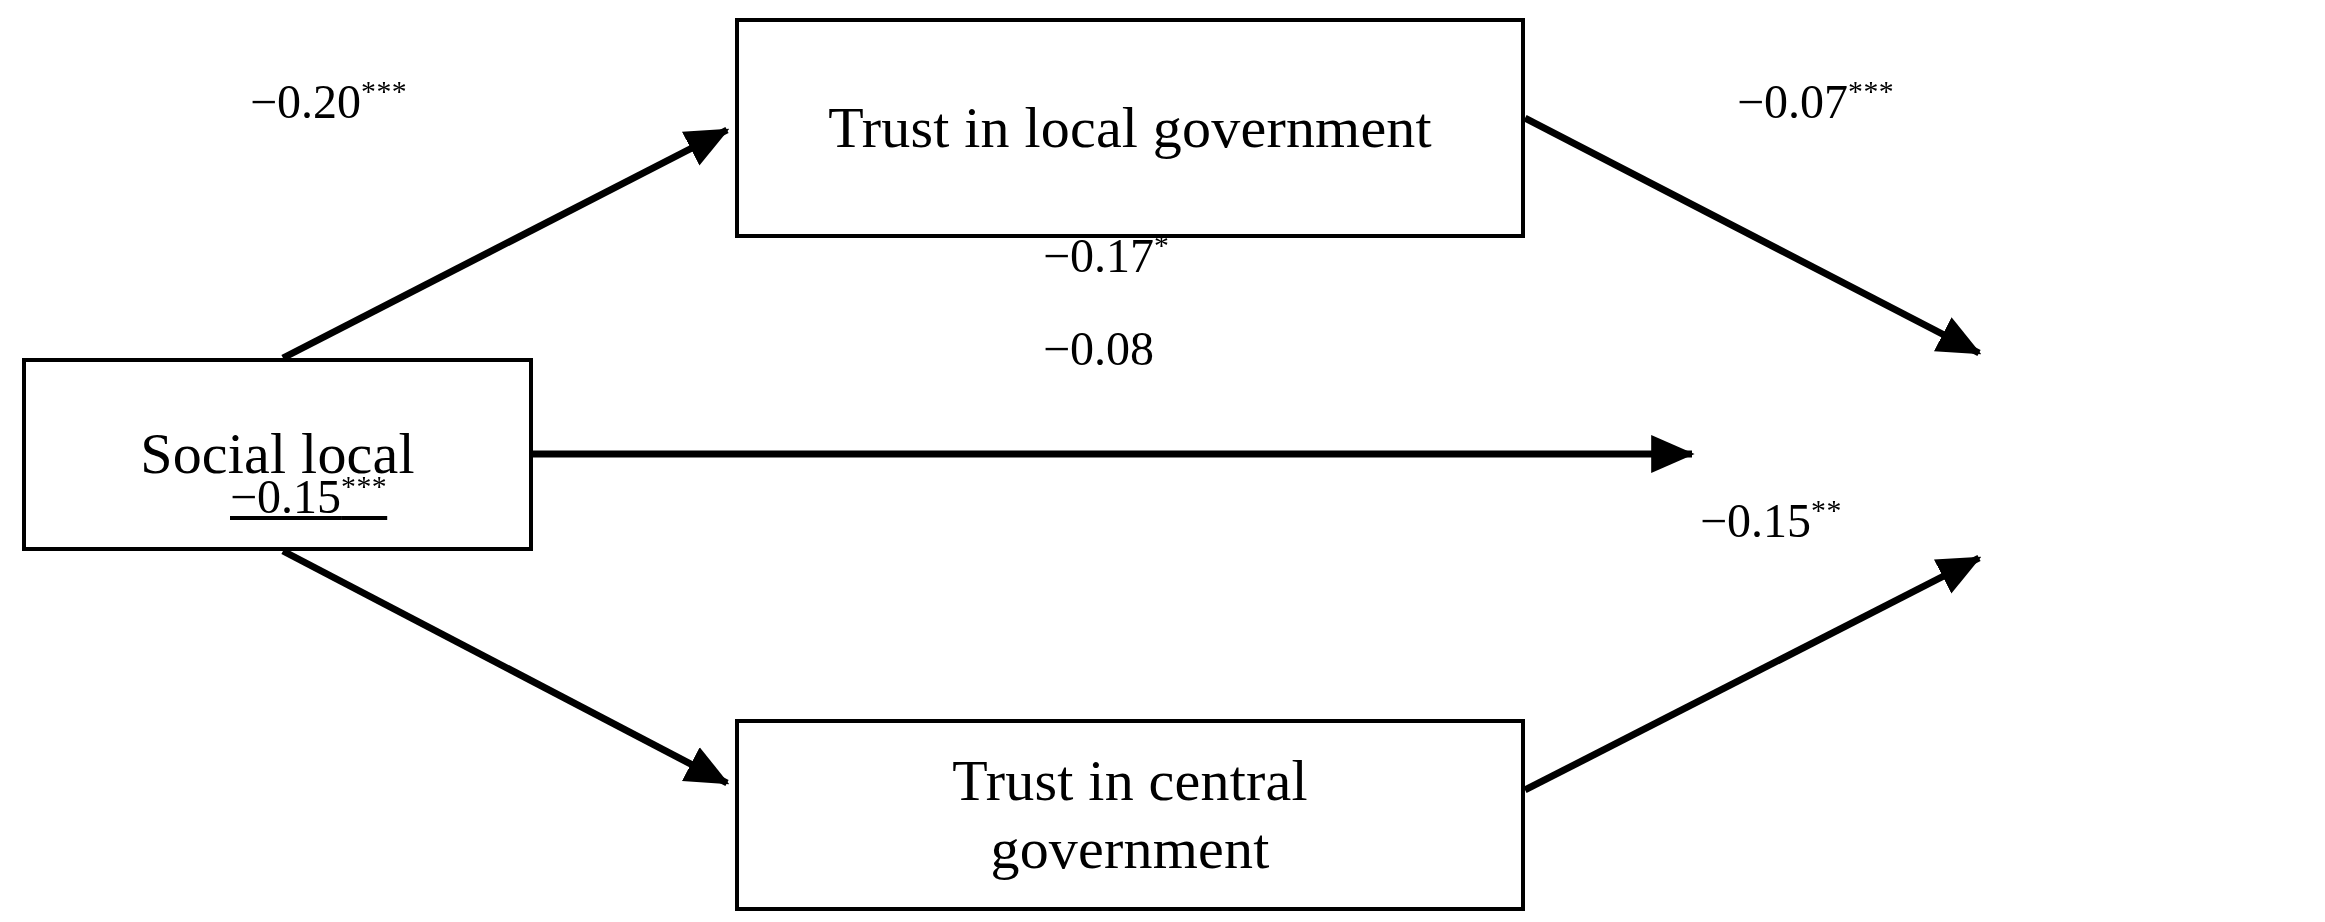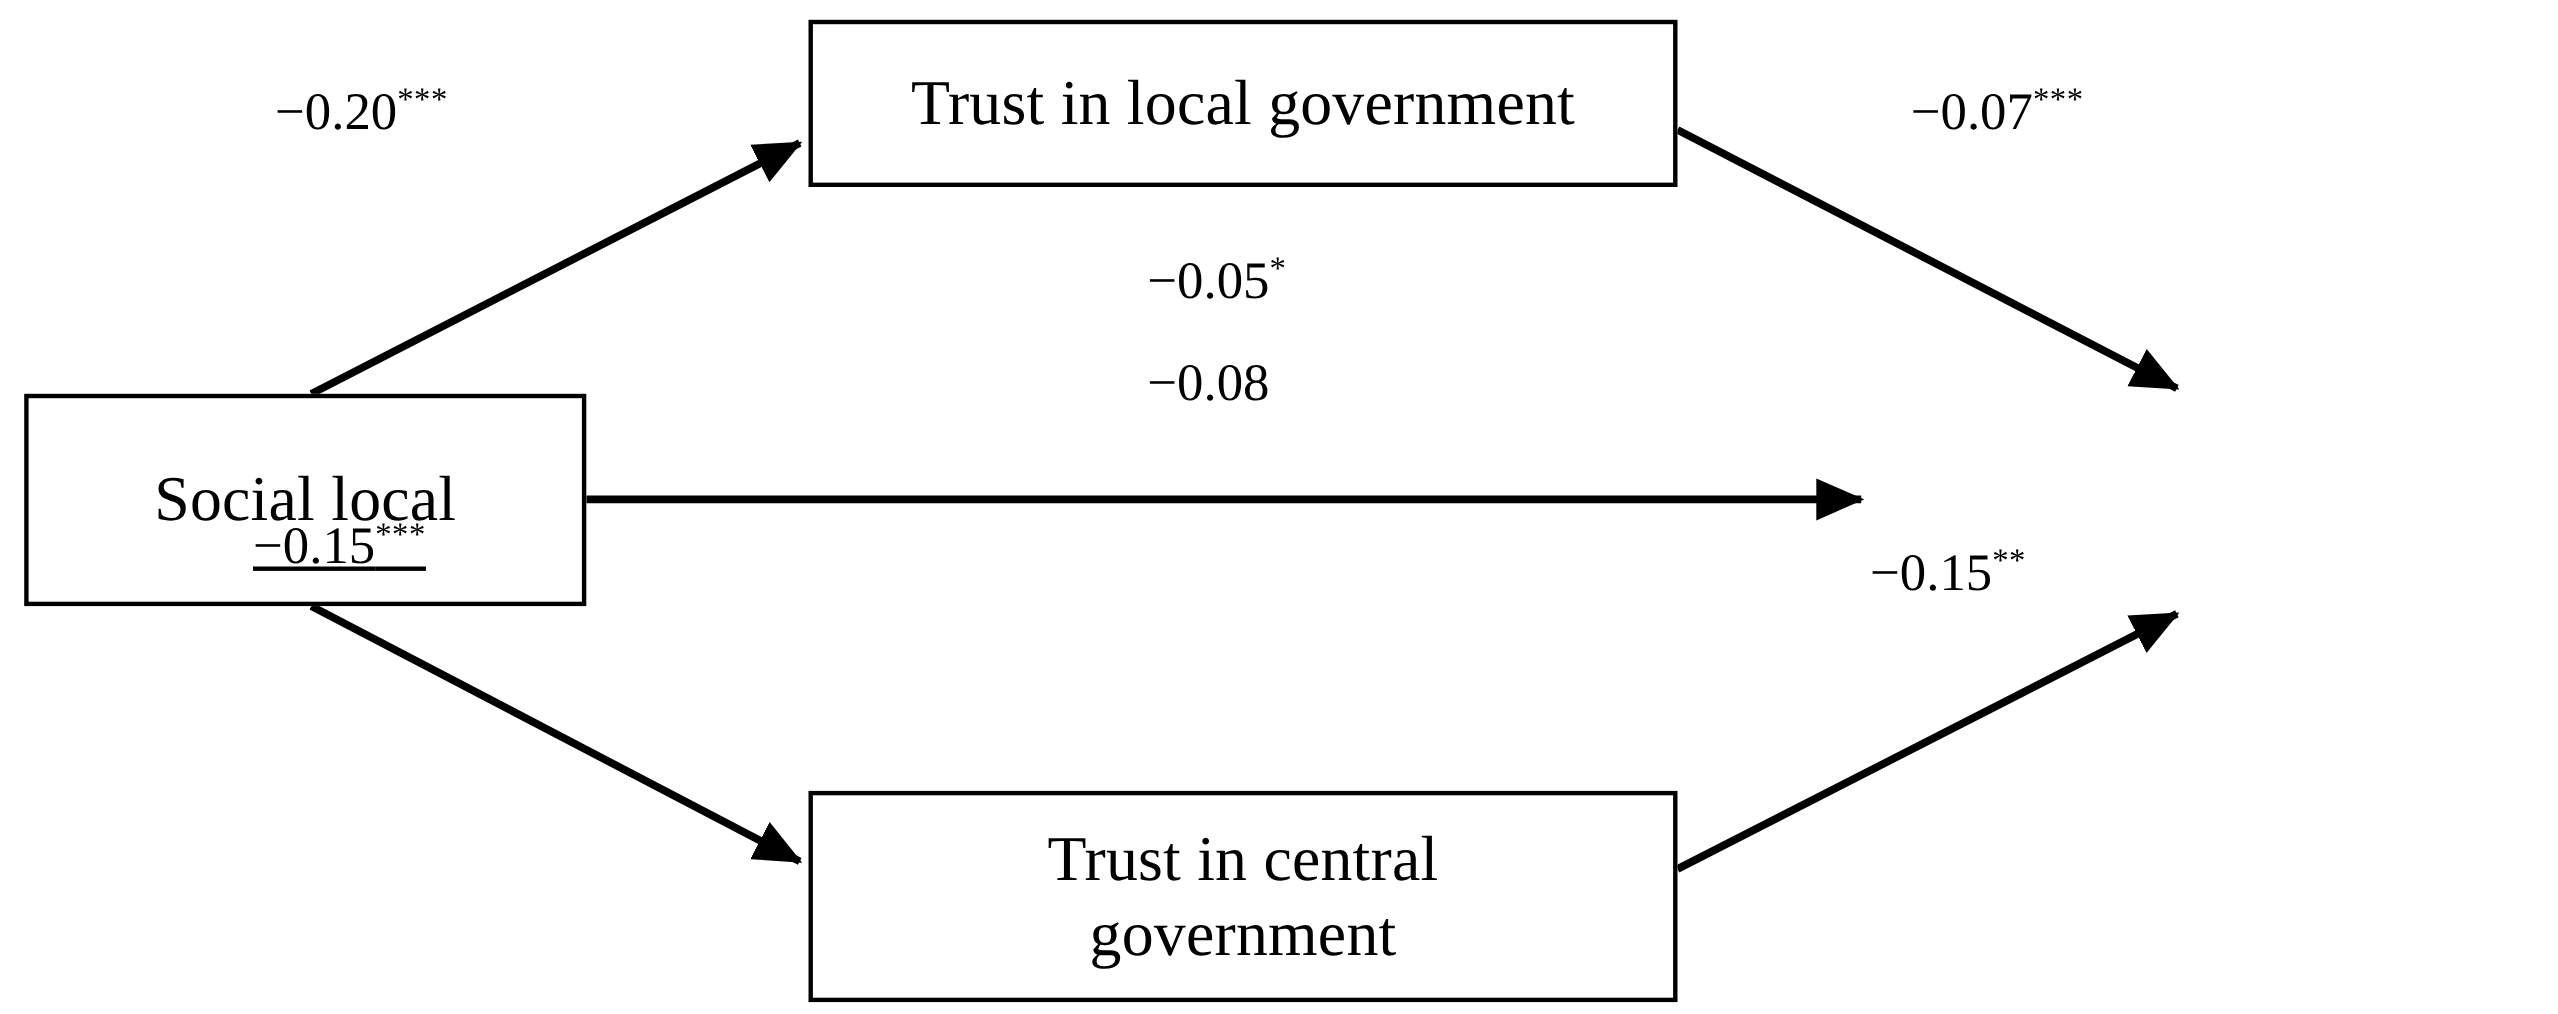--- a/index.html
+++ b/index.html
@@ -40,21 +40,21 @@
   .node-label {
     font-family: "Liberation Serif", "DejaVu Serif", serif;
     font-size: 58px;
     line-height: 1.18;
     color: #000000;
     letter-spacing: 0.2px;
     padding: 0 10px;
     white-space: pre-line;
   }
   #node-social-class  { left: 22px;   top: 358px; width: 511px; height: 193px; }
-  #node-trust-local   { left: 735px;  top: 18px;  width: 790px; height: 152px; }
+  #node-trust-local   { left: 735px;  top: 18px;  width: 790px; height: 220px; }
   #node-trust-central { left: 735px;  top: 719px; width: 790px; height: 192px; }
   #node-panic         { left: 1700px; top: 360px; width: 605px; height: 191px; }
 
   .edge-label {
     position: absolute;
     z-index: 6;
     font-family: "Liberation Serif", "DejaVu Serif", serif;
     font-size: 48px;
     line-height: 1;
     color: #000000;
@@ -113,21 +113,21 @@
 
   <div class="edge-label" id="label-a1">
     <span class="coef">−0.20</span><span class="stars">***</span>
   </div>
 
   <div class="edge-label" id="label-b1">
     <span class="coef">−0.07</span><span class="stars">***</span>
   </div>
 
   <div class="edge-label" id="label-c1">
-    <span class="coef">−0.05</span><span class="stars">*</span>
+    <span class="coef">−0.17</span><span class="stars">*</span>
   </div>
 
   <div class="edge-label" id="label-c2">
     <span class="coef">−0.08</span><span class="stars"></span>
   </div>
 
   <div class="edge-label" id="label-a2">
     <span class="coef">−0.15</span><span class="stars">***</span>
   </div>
 

